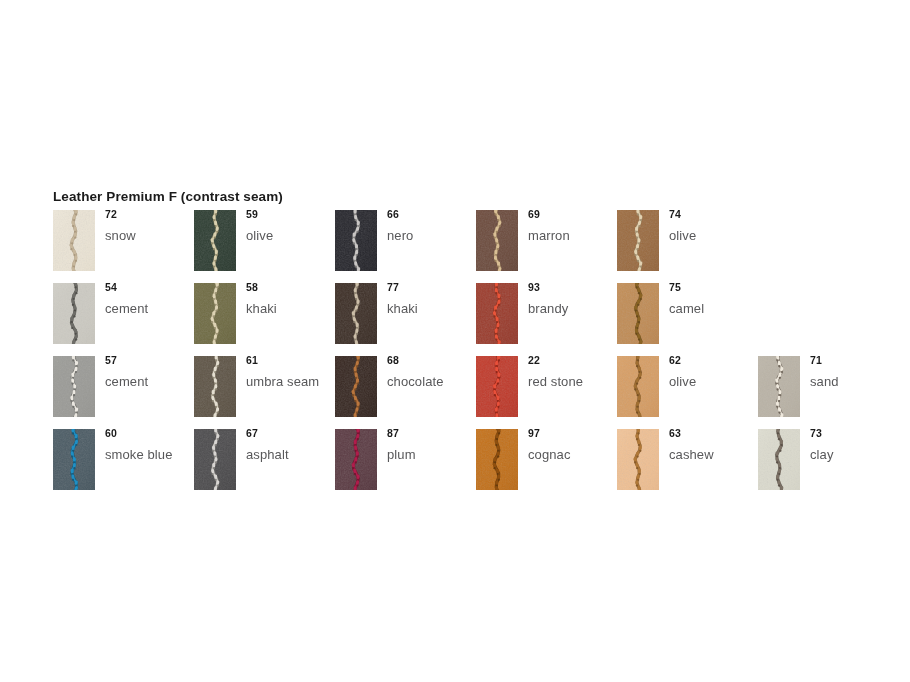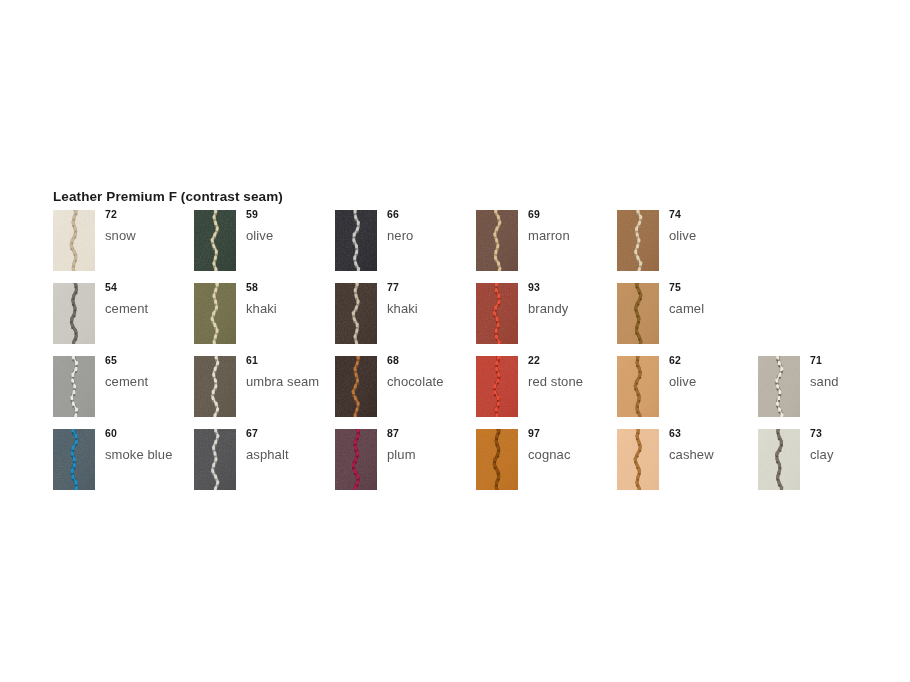--- a/index.html
+++ b/index.html
@@ -737,21 +737,21 @@
                 <ellipse cx="20.39" cy="47.90" rx="1.5" ry="2.3" fill="#ebe8e1" transform="rotate(-4.3 20.39 47.90)"></ellipse>
                 <ellipse cx="20.39" cy="50.80" rx="1.2" ry="1.1" fill="#6d6d69" fill-opacity="0.9"></ellipse>
                 <ellipse cx="23.56" cy="53.70" rx="1.5" ry="2.3" fill="#ebe8e1" transform="rotate(17.9 23.56 53.70)"></ellipse>
                 <ellipse cx="23.56" cy="56.60" rx="1.2" ry="1.1" fill="#6d6d69" fill-opacity="0.9"></ellipse>
                 <ellipse cx="22.80" cy="59.50" rx="1.5" ry="2.3" fill="#ebe8e1" transform="rotate(12.6 22.80 59.50)"></ellipse>
                 <ellipse cx="22.80" cy="62.40" rx="1.2" ry="1.1" fill="#6d6d69" fill-opacity="0.9"></ellipse>
               </g>
             </svg>
           </div>
           <div class="swatch-labels">
-            <div class="swatch-code">65</div>
+            <div class="swatch-code">57</div>
             <div class="swatch-name">cement</div>
           </div>
         </div>
         <div class="swatch-cell col-1">
           <div class="swatch-chip">
             <svg viewBox="0 0 42 61" preserveAspectRatio="none">
               <defs>
                 <filter id="sw11grain" x="0" y="0" width="100%" height="100%">
                   <feTurbulence type="fractalNoise" baseFrequency="0.75" numOctaves="3" seed="163" result="n"></feTurbulence>
                   <feColorMatrix in="n" type="saturate" values="0"></feColorMatrix>

